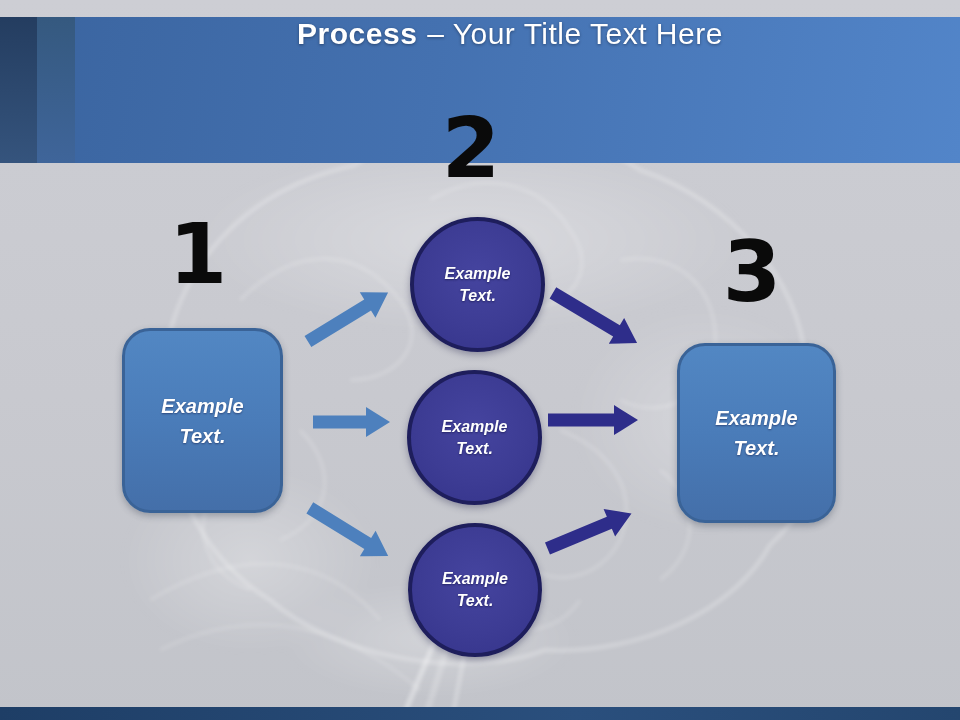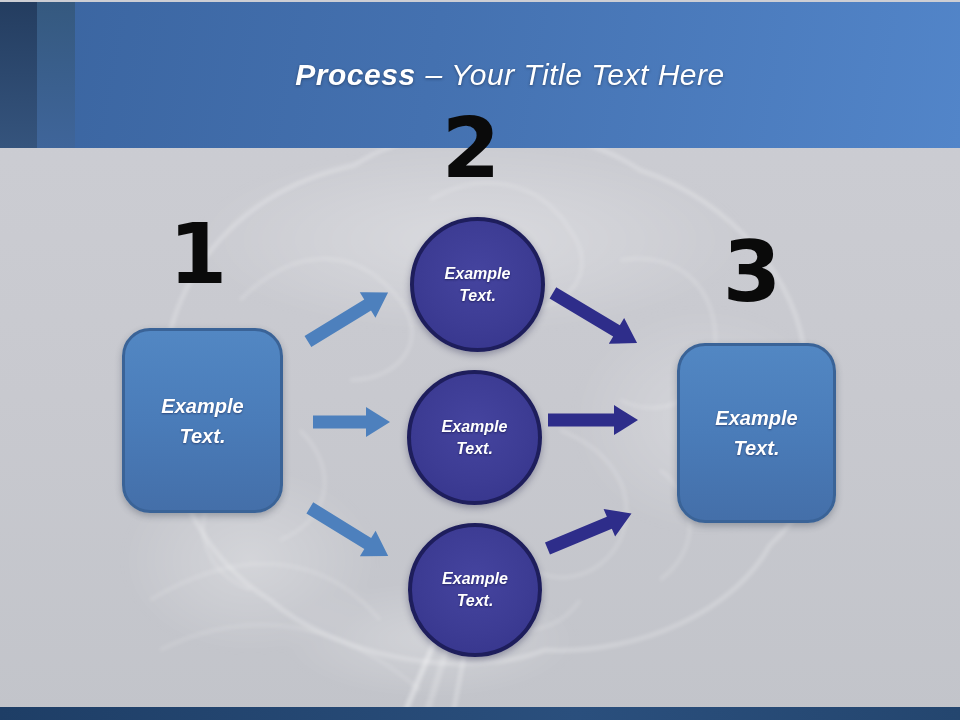--- a/index.html
+++ b/index.html
@@ -5,23 +5,23 @@
   html,body{margin:0;padding:0;background:#888;}
   .slide{
     position:relative;width:960px;height:720px;overflow:hidden;
     font-family:"Liberation Sans",sans-serif;
     background:linear-gradient(180deg,#cdced4 0%,#c8c9cf 55%,#c2c4ca 100%);
   }
   
   .brain{position:absolute;left:0;top:0;width:960px;height:720px;z-index:1;}
   
   .header{
-    position:absolute;left:0;top:2px;width:960px;height:146px;z-index:2;
+    position:absolute;left:0;top:17px;width:960px;height:146px;z-index:2;
     background:linear-gradient(100deg,#3a649f 0%,#4471b0 45%,#5285c9 100%);
-    display:flex;align-items:center;justify-content:center;font-style:italic;
+    display:flex;align-items:flex-start;justify-content:center;
   }
   .stripe{position:absolute;top:0;height:146px;}
   .stripe-1{left:0;width:37px;background:linear-gradient(180deg,#243d60 0%,#35547d 100%);}
   .stripe-2{left:37px;width:38px;background:linear-gradient(180deg,#35597f 0%,#3f659a 100%);}
   .title{
     margin:0;padding-left:60px;color:#fff;font-size:30px;font-weight:400;
     letter-spacing:.5px;text-shadow:0 1px 3px rgba(10,20,40,.45);white-space:nowrap;
   }
   .t-bold{font-weight:700;}
   .t-light{font-weight:400;margin-left:.33em;}

